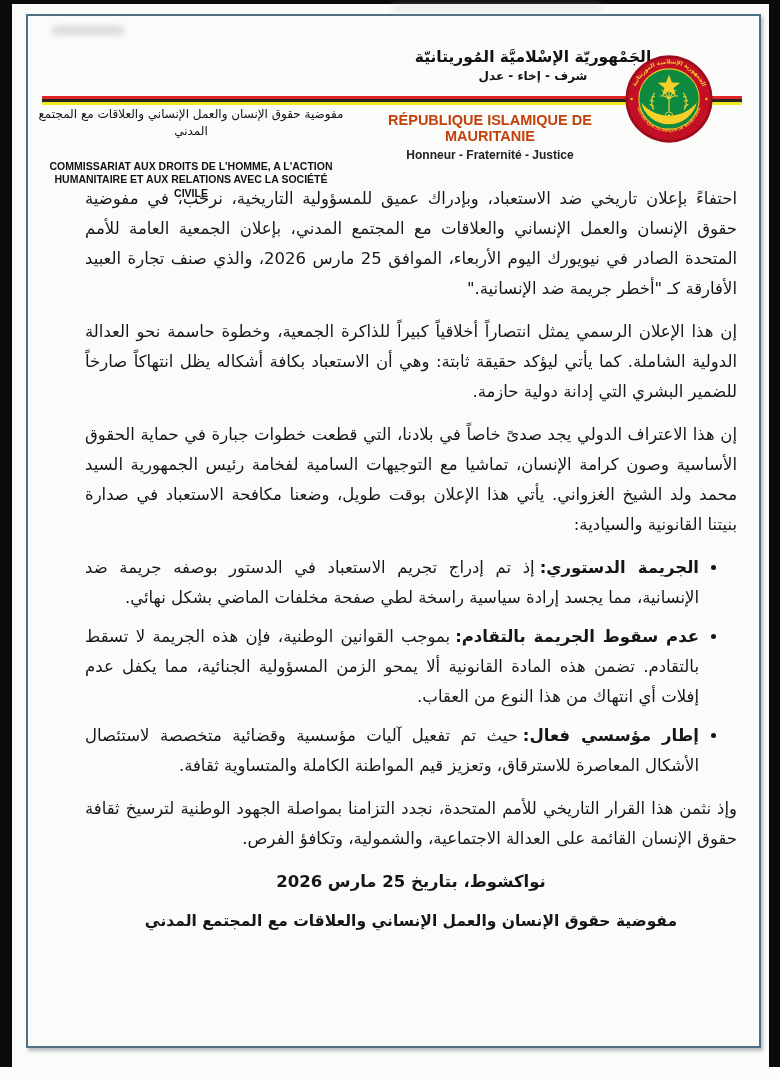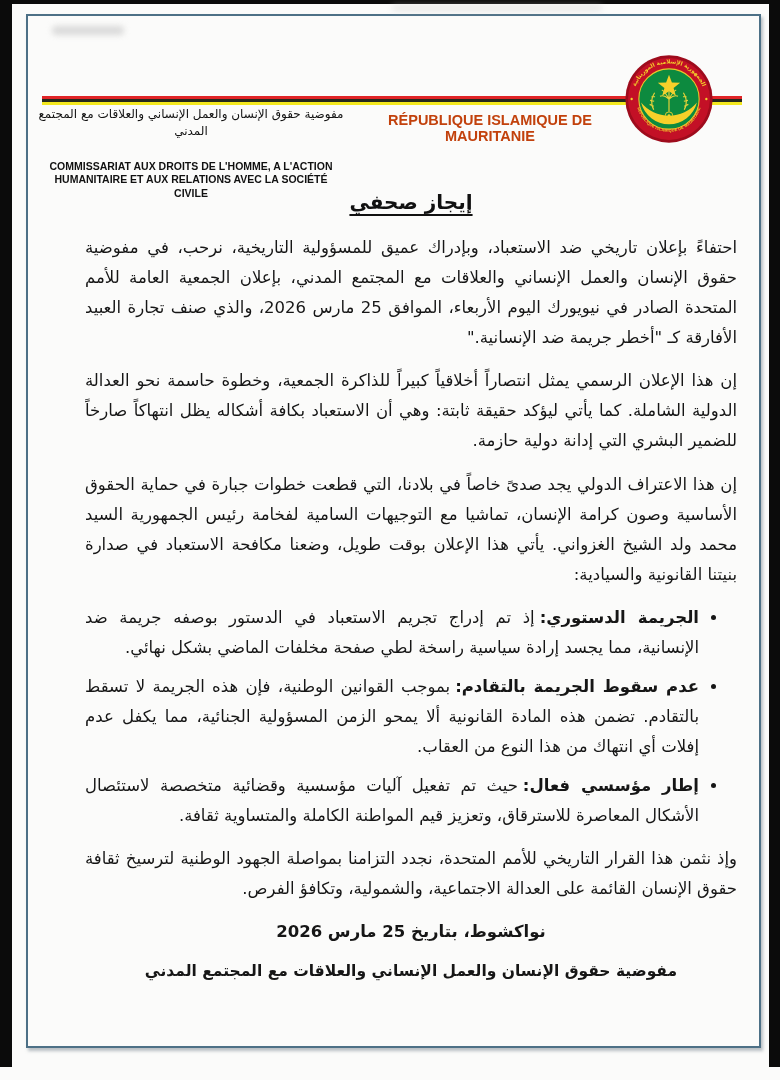--- a/index.html
+++ b/index.html
@@ -58,34 +58,39 @@
 </style>
 </head>
 <body>
 
 <div id="photo">
   <div id="page">
     <div id="frame"></div>
     <div class="smudge smudge-1"></div>
     <div class="smudge smudge-2"></div>
 
+    <div class="calligraphy-block">
+      <div class="calligraphy">الجَمْهوريّة الإسْلاميَّة المُوريتانيّة</div>
+      <div class="motto-ar">شرف - إخاء - عدل</div>
+    </div>
 
     <div class="flag-line">
       <div class="stripe-red"></div>
       <div class="stripe-dark"></div>
       <div class="stripe-yellow"></div>
     </div>
 
     <div class="org-block">
       <div class="org-ar">مفوضية حقوق الإنسان والعمل الإنساني والعلاقات مع المجتمع المدني</div>
       <div class="org-fr">COMMISSARIAT AUX DROITS DE L'HOMME, A L'ACTION HUMANITAIRE ET AUX RELATIONS AVEC LA SOCIÉTÉ CIVILE</div>
     </div>
 
     <div class="republic-block">
       <div class="republic-fr">RÉPUBLIQUE ISLAMIQUE DE MAURITANIE</div>
+      <div class="motto-fr">Honneur - Fraternité - Justice</div>
     </div>
 
     <div class="seal">
       <svg viewBox="0 0 100 100">
         <defs>
           <path id="arcTop" d="M 10.5 50 A 39.5 39.5 0 0 1 89.5 50" fill="none"></path>
           <path id="arcBot" d="M 13.5 50 A 36.5 36.5 0 0 0 86.5 50" fill="none"></path>
         </defs>
         <circle cx="50" cy="50" r="48.5" fill="#9e0b1c"></circle>
         <circle cx="50" cy="50" r="45.5" fill="#c31026"></circle>
@@ -104,21 +109,20 @@
           <path d="M50 50 Q44 45 40 47 M50 50 Q56 45 60 47 M50 50 Q45 41 42 40 M50 50 Q55 41 58 40 M50 49 Q50 42 50 40"></path>
           <path d="M33 62 Q28 52 34 43 M33 58 l-4.5 -2 M33.5 52.5 l-4.5 -1 M34.5 47.5 l-4 0"></path>
           <path d="M67 62 Q72 52 66 43 M67 58 l4.5 -2 M66.5 52.5 l4.5 -1 M65.5 47.5 l4 0"></path>
         </g>
         <circle cx="50" cy="68.5" r="4.2" fill="none" stroke="#f2d12c" stroke-width="1"></circle>
         <circle cx="50" cy="68.5" r="1.6" fill="#f2d12c"></circle>
       </svg>
     </div>
 
     <div class="doc-body">
-      <span class="doc-title">إيجاز صحفي</span>
 
       <p>احتفاءً بإعلان تاريخي ضد الاستعباد، وبإدراك عميق للمسؤولية التاريخية، نرحب، في مفوضية حقوق الإنسان والعمل الإنساني والعلاقات مع المجتمع المدني، بإعلان الجمعية العامة للأمم المتحدة الصادر في نيويورك اليوم الأربعاء، الموافق 25 مارس 2026، والذي صنف تجارة العبيد الأفارقة كـ "أخطر جريمة ضد الإنسانية."</p>
       <p>إن هذا الإعلان الرسمي يمثل انتصاراً أخلاقياً كبيراً للذاكرة الجمعية، وخطوة حاسمة نحو العدالة الدولية الشاملة. كما يأتي ليؤكد حقيقة ثابتة: وهي أن الاستعباد بكافة أشكاله يظل انتهاكاً صارخاً للضمير البشري التي إدانة دولية حازمة.</p>
       <p>إن هذا الاعتراف الدولي يجد صدىً خاصاً في بلادنا، التي قطعت خطوات جبارة في حماية الحقوق الأساسية وصون كرامة الإنسان، تماشيا مع التوجيهات السامية لفخامة رئيس الجمهورية السيد محمد ولد الشيخ الغزواني. يأتي هذا الإعلان بوقت طويل، وضعنا مكافحة الاستعباد في صدارة بنيتنا القانونية والسيادية:</p>
 
       <ul>
         <li>
           <b class="bullet-lead">الجريمة الدستوري:</b><span>إذ تم إدراج تجريم الاستعباد في الدستور بوصفه جريمة ضد الإنسانية، مما يجسد إرادة سياسية راسخة لطي صفحة مخلفات الماضي بشكل نهائي.</span>
         </li>
         <li>

